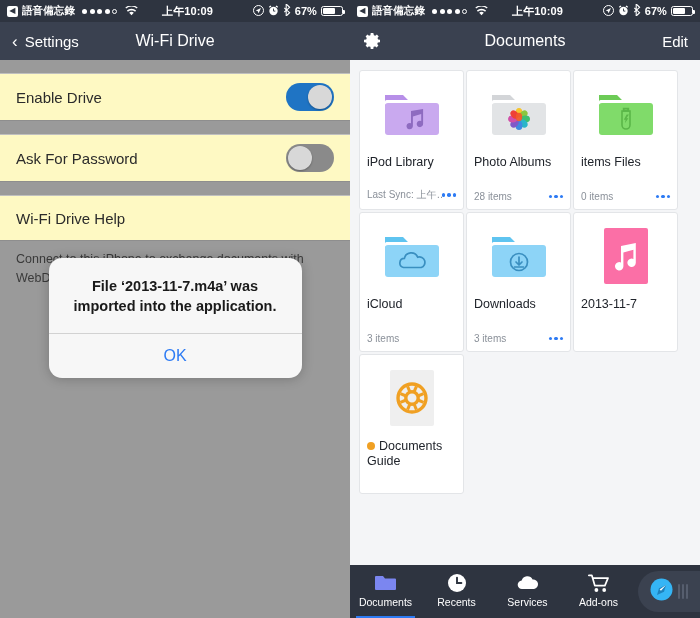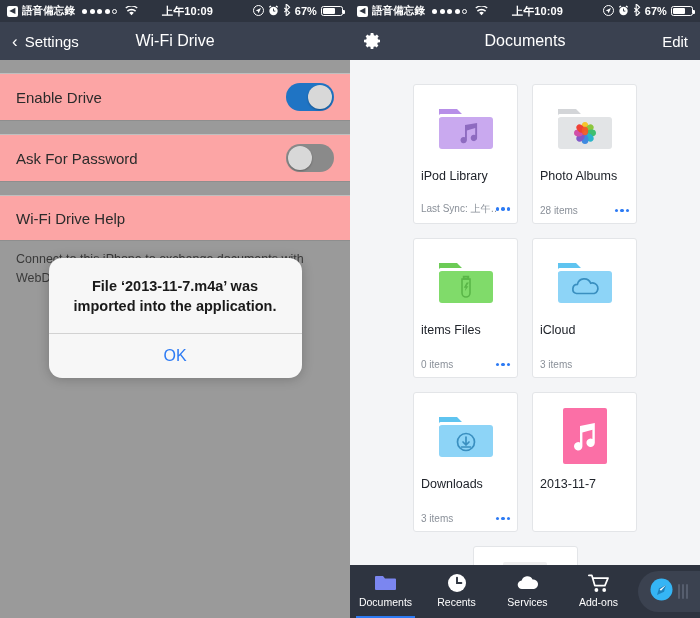--- a/index.html
+++ b/index.html
@@ -61,21 +61,21 @@
   }
   .nav-back { display:flex; align-items:center; gap:7px; font-size:15px; z-index:2; }
   .nav-chev { font-size:17px; line-height:1; }
   .nav-right { margin-left:auto; font-size:15px; z-index:2; }
   .gear-icon { width:20px; height:20px; z-index:2; }
 
   
   .settings { width:100%; }
   .set-gap { height:13px; background:#9a9a9a; }
   .set-row {
-    height:48px; background:#fca5a5;
+    height:48px; background:#fef9c3;
     border-top:1px solid #bfbfbf; border-bottom:1px solid #8e8e8e;
     display:flex; align-items:center; padding:0 16px; color:#2b2b2b;
     font-size:15px;
   }
   .set-row .lbl { flex:1; }
   .toggle {
     width:48px; height:28px; border-radius:14px; position:relative;
     transition:none; flex:none;
   }
   .toggle.on  { background:#1f74c4; }
@@ -106,22 +106,22 @@
     font-size:14.5px; font-weight:bold; color:#1a1a1a; line-height:1.35;
   }
   .alert-sep { height:1px; background:#d2d2d2; }
   .alert-ok {
     height:44px; display:flex; align-items:center; justify-content:center;
     color:#2d7bf4; font-size:16px;
   }
 
   
   .grid {
-    padding:24px 9px; display:flex; flex-wrap:wrap; gap:14px;
-    height:517px; align-content:flex-start;justify-content:center;
+    padding:10px 9px; display:flex; flex-wrap:wrap; gap:2px;
+    height:517px; align-content:flex-start;
   }
   .card {
     width:105px; height:140px; background:#ffffff; border-radius:3px;
     border:1px solid #e3e5e8; display:flex; flex-direction:column;
     overflow:hidden;
   }
   .card-thumb {
     height:82px; display:flex; align-items:center; justify-content:center;
     padding-top:4px;
   }

